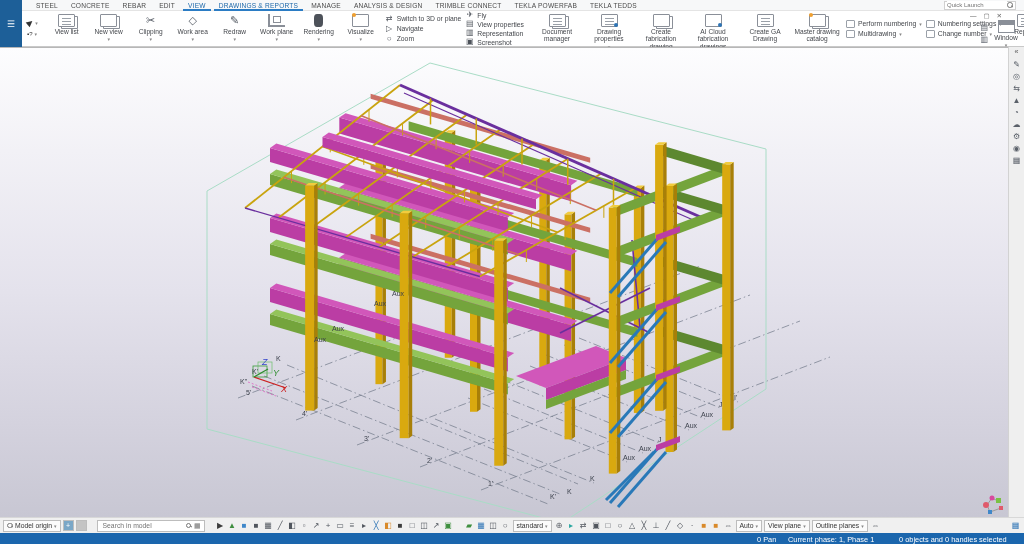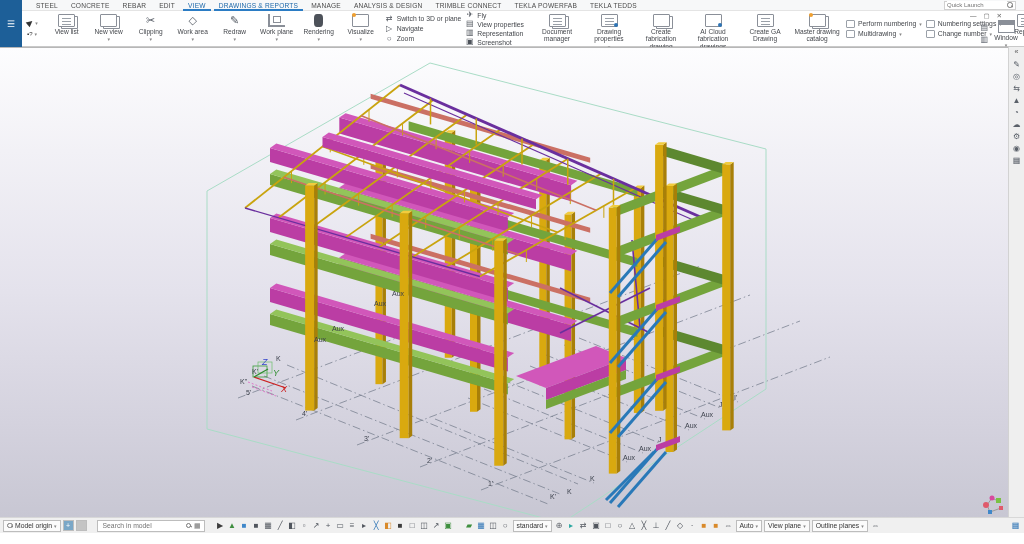--- a/index.html
+++ b/index.html
@@ -510,13 +510,18 @@
         <span class="caret">▾</span>
       </div>
     <div class="dd">
         <span>Outline planes</span>
         <span class="caret">▾</span>
       </div>
     <div class="si" style="color:#51565e;">⇔</div>
     <div class="si" id="far-right-icon" style="margin-left: auto; color: rgb(46, 116, 181);">▦</div>
   </div>
 
+  <div class="statusbar">
+    <span style="left:757px;">0 Pan</span>
+    <span style="left:788px;">Current phase: 1, Phase 1</span>
+    <span style="left:899px;">0 objects and 0 handles selected</span>
+  </div>
 </div>
 
 </body></html>

